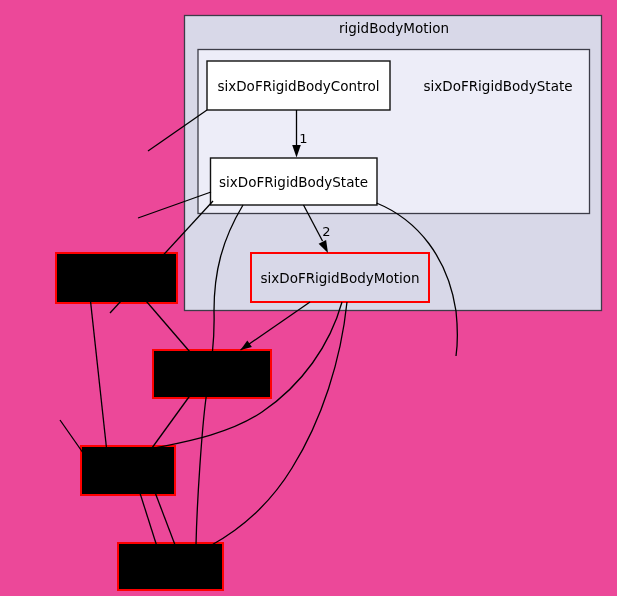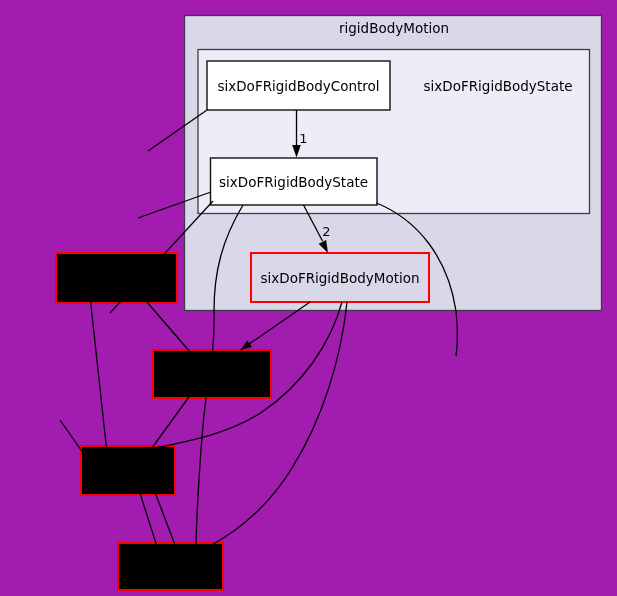--- a/index.html
+++ b/index.html
@@ -8,21 +8,21 @@
     background: #000000;
     width: 617px;
     height: 596px;
     overflow: hidden;
     font-family: "DejaVu Sans", sans-serif;
   }
   #stage {
     position: relative;
     width: 617px;
     height: 596px;
-    background: #a21caf;
+    background: #ec4899;
   }
   svg { display: block; }
   .cluster-outer { fill: #d8d8e8; stroke: #3c3c48; stroke-width: 1.3; }
   .cluster-inner { fill: #ededf8; stroke: #3c3c48; stroke-width: 1.3; }
   .node-plain   { fill: #ffffff; stroke: #111111; stroke-width: 1.4; }
   .node-red     { fill: none;    stroke: #ff0000; stroke-width: 2; }
   .node-red-dark{ fill: #000000; stroke: #ff0000; stroke-width: 2; }
   .edge   { fill: none; stroke: #000000; stroke-width: 1.3; }
   .ahead  { fill: #000000; stroke: none; }
   .lbl    { fill: #000000; font-family: "DejaVu Sans", sans-serif; }

